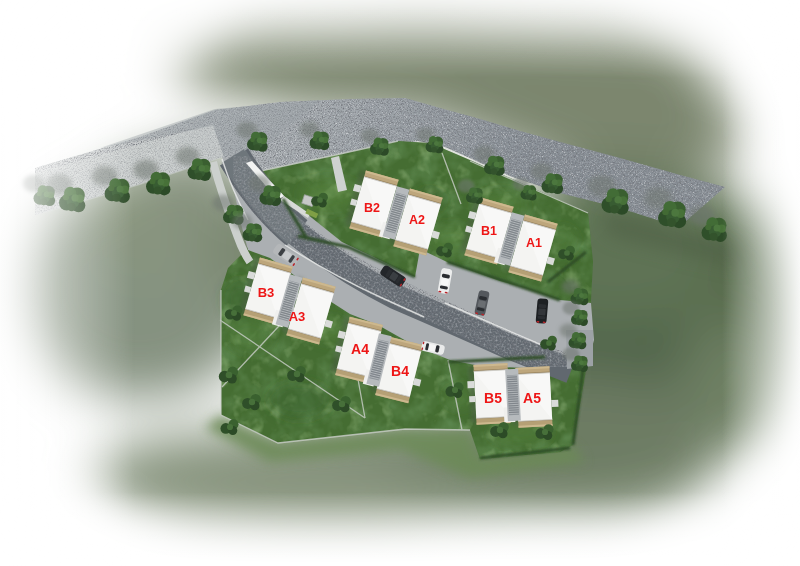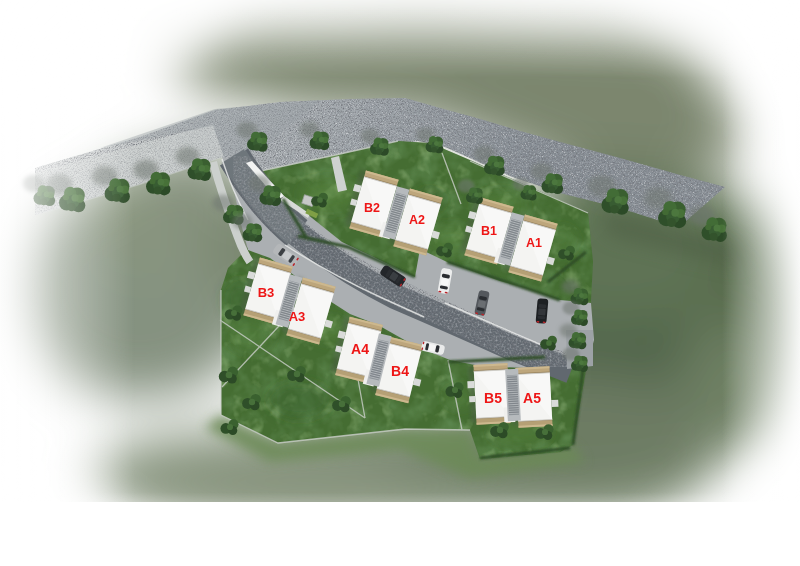--- a/index.html
+++ b/index.html
@@ -1,16 +1,16 @@
 <!DOCTYPE html>
 <html><head>
 <meta charset="utf-8">
 <style>
   html,body{margin:0;padding:0;background:#ffffff;}
-  #stage{position:relative;width:800px;height:502px;overflow:hidden;background:#ffffff;
+  #stage{position:relative;width:800px;height:566px;overflow:hidden;background:#ffffff;
          font-family:"Liberation Sans", sans-serif;}
   svg{display:block}
 </style>
 </head>
 <body>
 <div id="stage">
 <svg width="800" height="566" viewBox="0 0 800 566" xmlns="http://www.w3.org/2000/svg">
 <defs>
   <filter id="blur30" x="-60%" y="-60%" width="220%" height="220%">
           <feGaussianBlur stdDeviation="26"></feGaussianBlur>

